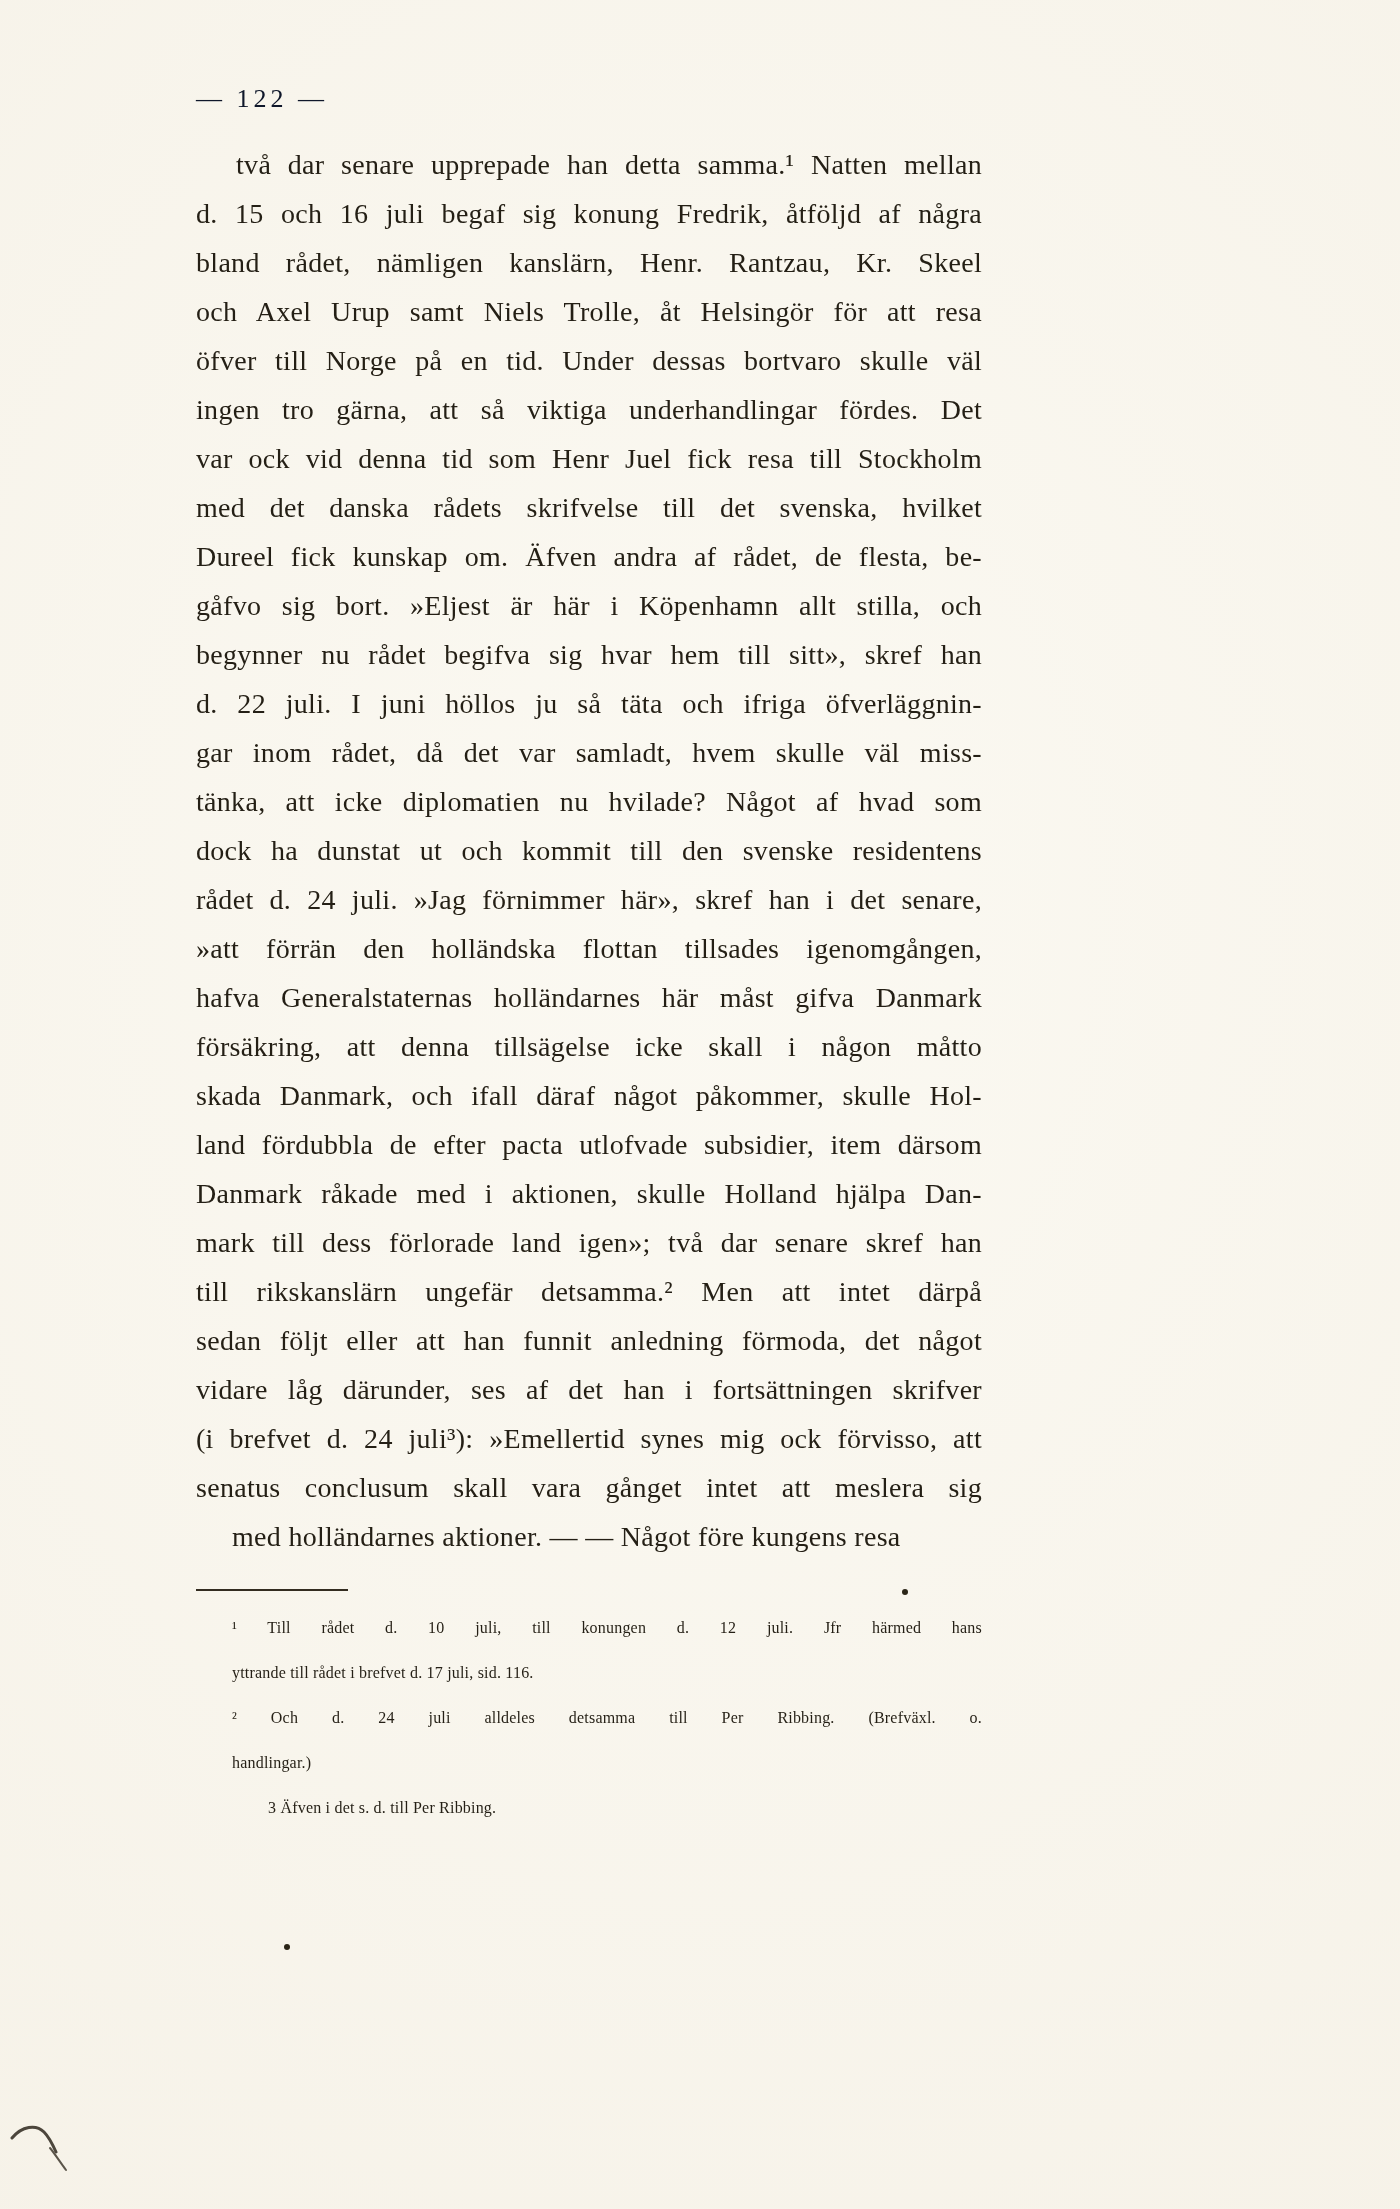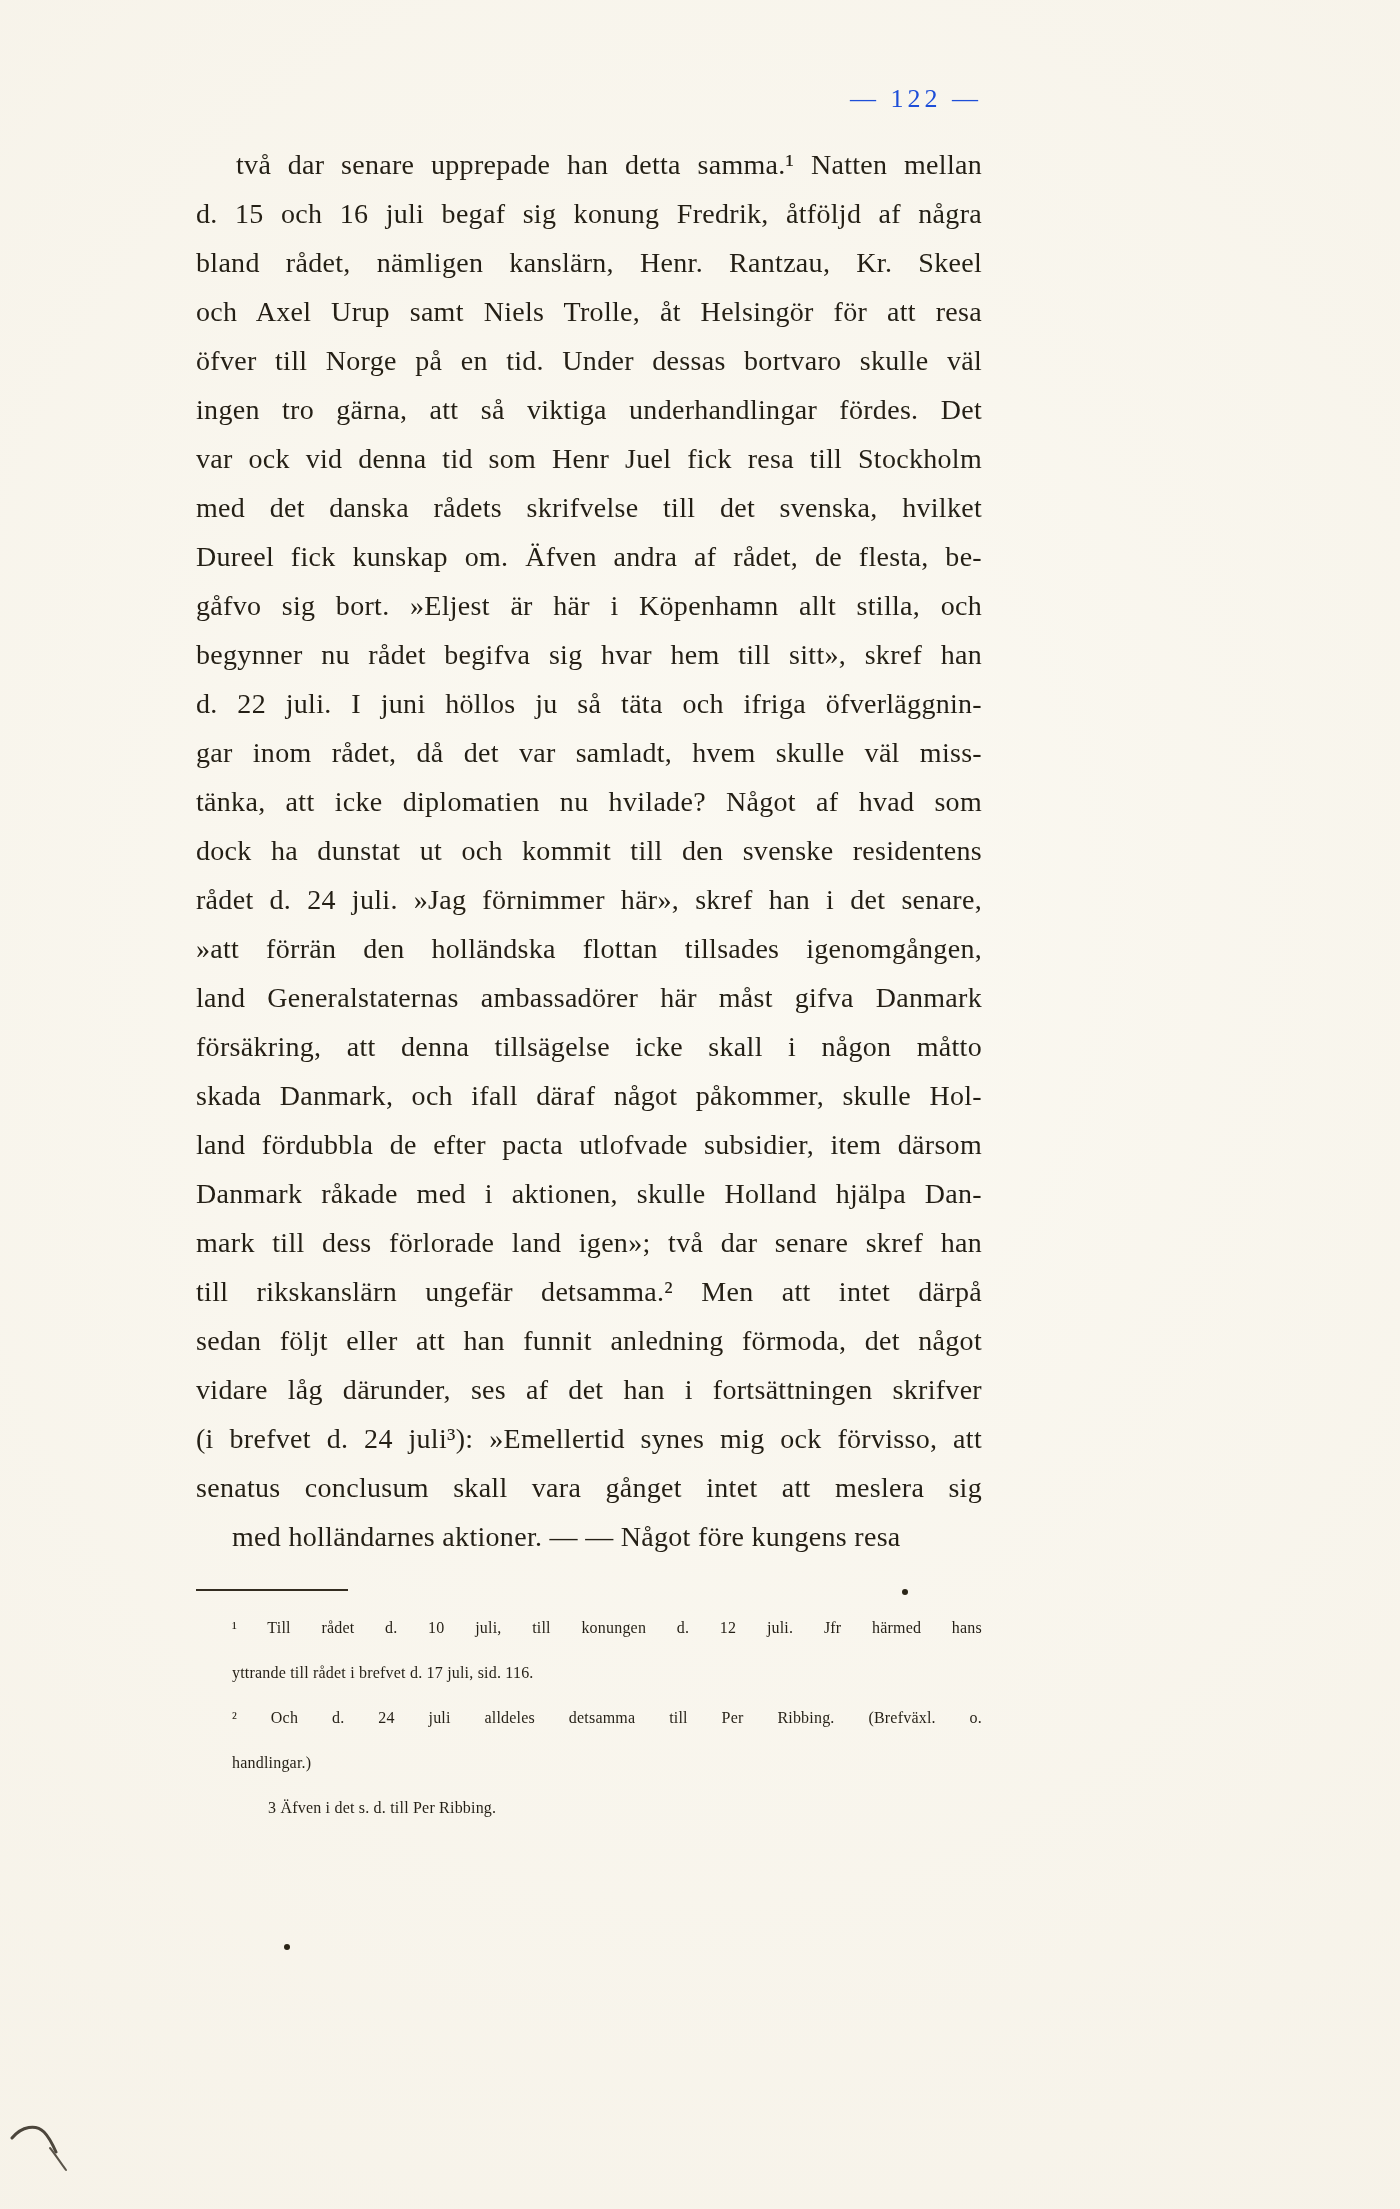--- a/index.html
+++ b/index.html
@@ -12,25 +12,25 @@
     color: #241f15;
     background: radial-gradient(ellipse 130% 105% at 50% 42%, #fbf9f2 0%, #f6f2e8 70%, #eee9da 100%);
   }
   .column {
     position: absolute;
     left: 196px;
     top: 84px;
     width: 786px;
   }
   .page-number {
-    text-align: right;
+    text-align: left;
     font-size: 26px;
     letter-spacing: 4px;
     margin-bottom: 26px;
-    color: #1d4ed8;
+    color: #0f172a;
   }
   .text-block {
     font-size: 28px;
     line-height: 49px;
     letter-spacing: 0.3px;
   }
   .tline {
     text-align: justify;
     text-align-last: justify;
     white-space: nowrap;
@@ -83,21 +83,21 @@
       <div class="tline">med det danska rådets skrifvelse till det svenska, hvilket</div>
       <div class="tline">Dureel fick kunskap om. Äfven andra af rådet, de flesta, be-</div>
       <div class="tline">gåfvo sig bort. »Eljest är här i Köpenhamn allt stilla, och</div>
       <div class="tline">begynner nu rådet begifva sig hvar hem till sitt», skref han</div>
       <div class="tline">d. 22 juli. I juni höllos ju så täta och ifriga öfverläggnin-</div>
       <div class="tline">gar inom rådet, då det var samladt, hvem skulle väl miss-</div>
       <div class="tline">tänka, att icke diplomatien nu hvilade? Något af hvad som</div>
       <div class="tline">dock ha dunstat ut och kommit till den svenske residentens</div>
       <div class="tline">rådet d. 24 juli. »Jag förnimmer här», skref han i det senare,</div>
       <div class="tline">»att förrän den holländska flottan tillsades igenomgången,</div>
-      <div class="tline">land Generalstaternas ambassadörer här måst gifva Danmark</div>
+      <div class="tline">hafva Generalstaternas holländarnes här måst gifva Danmark</div>
       <div class="tline">försäkring, att denna tillsägelse icke skall i någon måtto</div>
       <div class="tline">skada Danmark, och ifall däraf något påkommer, skulle Hol-</div>
       <div class="tline">land fördubbla de efter pacta utlofvade subsidier, item därsom</div>
       <div class="tline">Danmark råkade med i aktionen, skulle Holland hjälpa Dan-</div>
       <div class="tline">mark till dess förlorade land igen»; två dar senare skref han</div>
       <div class="tline">till rikskanslärn ungefär detsamma.² Men att intet därpå</div>
       <div class="tline">sedan följt eller att han funnit anledning förmoda, det något</div>
       <div class="tline">vidare låg därunder, ses af det han i fortsättningen skrifver</div>
       <div class="tline">(i brefvet d. 24 juli³): »Emellertid synes mig ock förvisso, att</div>
       <div class="tline">senatus conclusum skall vara gånget intet att meslera sig</div>

